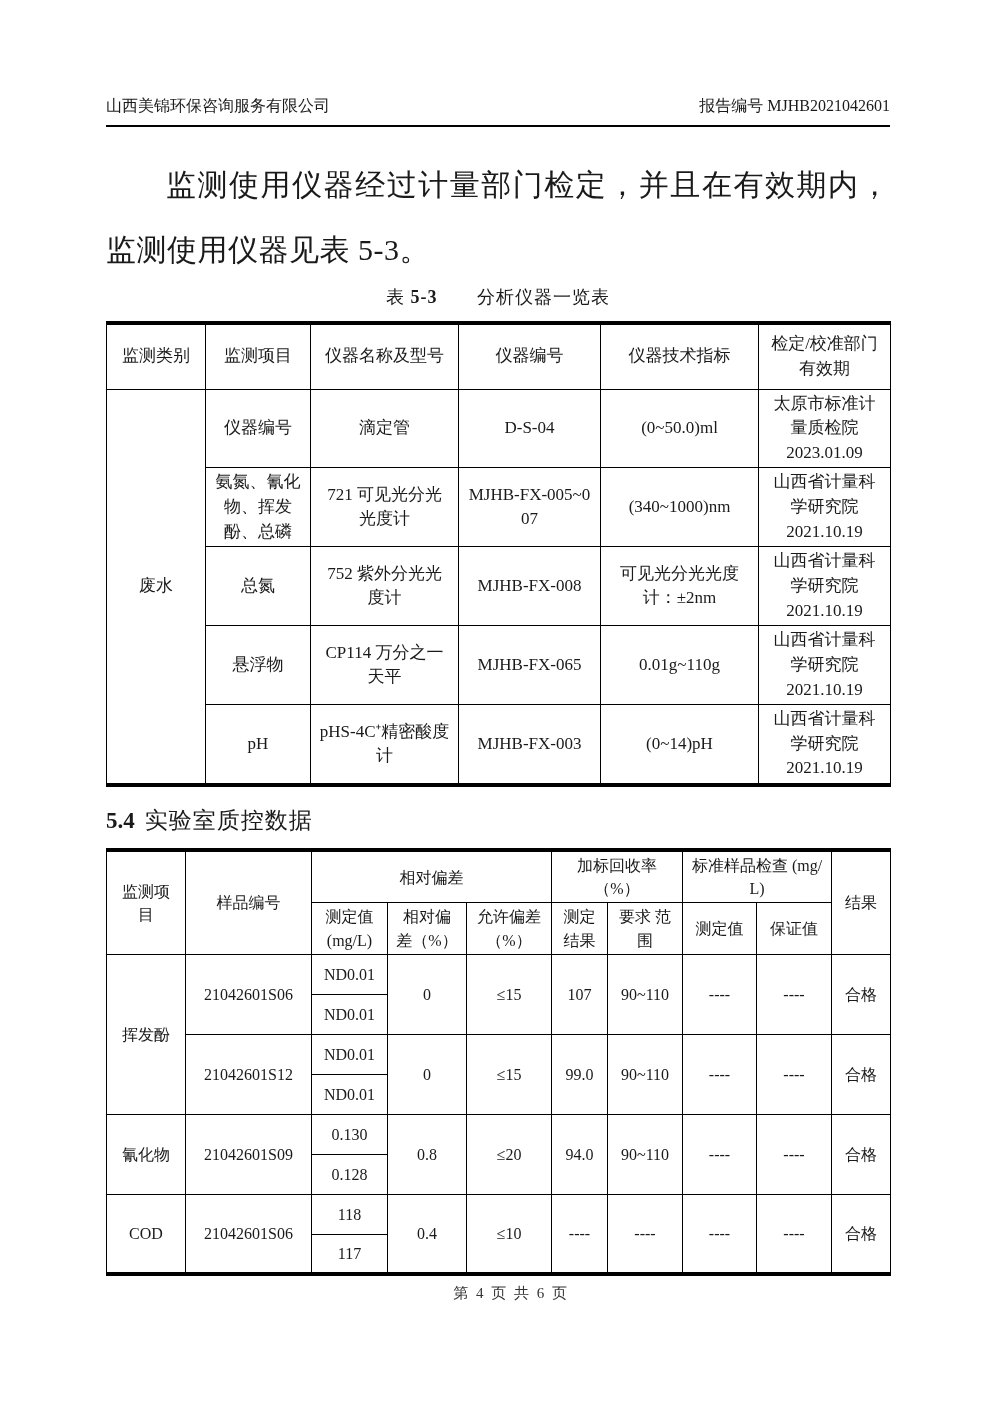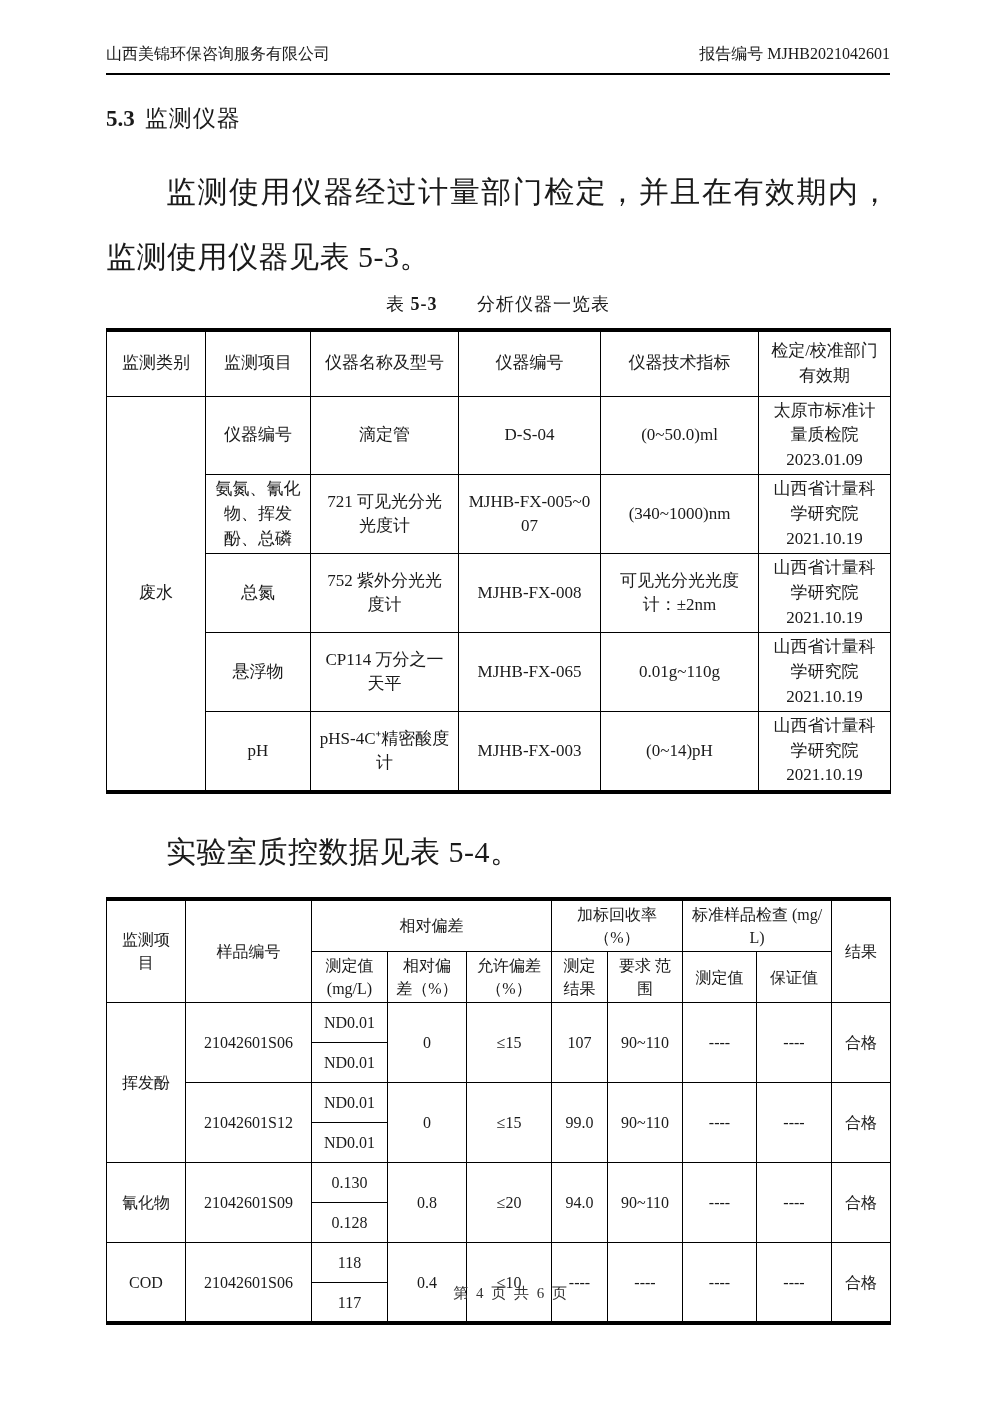--- a/index.html
+++ b/index.html
@@ -8,21 +8,21 @@
     width: 992px;
     height: 1403px;
     position: relative;
     font-family: "Liberation Serif", "DejaVu Serif", serif;
     color: #1a1a1a;
     overflow: hidden;
   }
   .page {
     width: 784px;
     margin: 0 auto;
-    padding-top: 44px;
+    padding-top: 96px;
     position: relative;
     left: 2px;
   }
   
   .doc-header {
     display: flex;
     justify-content: space-between;
     align-items: flex-end;
     font-size: 16px;
     padding-bottom: 8px;
@@ -91,23 +91,20 @@
 </head>
 <body>
 
 <div class="page">
 
   <div class="doc-header">
     <span>山西美锦环保咨询服务有限公司</span>
     <span>报告编号 MJHB2021042601</span>
   </div>
 
-  <div class="section-heading">
-    <span class="num">5.3</span><span>监测仪器</span>
-  </div>
   <p class="body-para">监测使用仪器经过计量部门检定，并且在有效期内，监测使用仪器见表 5-3。</p>
 
   <div class="table-caption">
     <span>表</span>
     <span class="cap-num">5-3</span>
     <span class="cap-title">分析仪器一览表</span>
   </div>
 
   <table class="t53">
     <colgroup>
@@ -174,21 +171,23 @@
       <td>MJHB-FX-003</td>
       <td>(0~14)pH</td>
       <td>
         <span style="display: block;">山西省计量科学研究院</span>
         <span style="display: block;">2021.10.19</span>
       </td>
     </tr>
   </tbody>
     </table>
 
-  <p class="body-para">实验室质控数据见表 5-4。</p>
+  <div class="section-heading" style="margin-top:18px">
+    <span class="num">5.4</span><span>实验室质控数据</span>
+  </div>
 
 
   <table class="t54">
     <colgroup>
       <col style="width:79px">
         <col style="width:126px">
         <col style="width:76px">
       <col style="width:79px">
         <col style="width:85px">
         <col style="width:56px">

